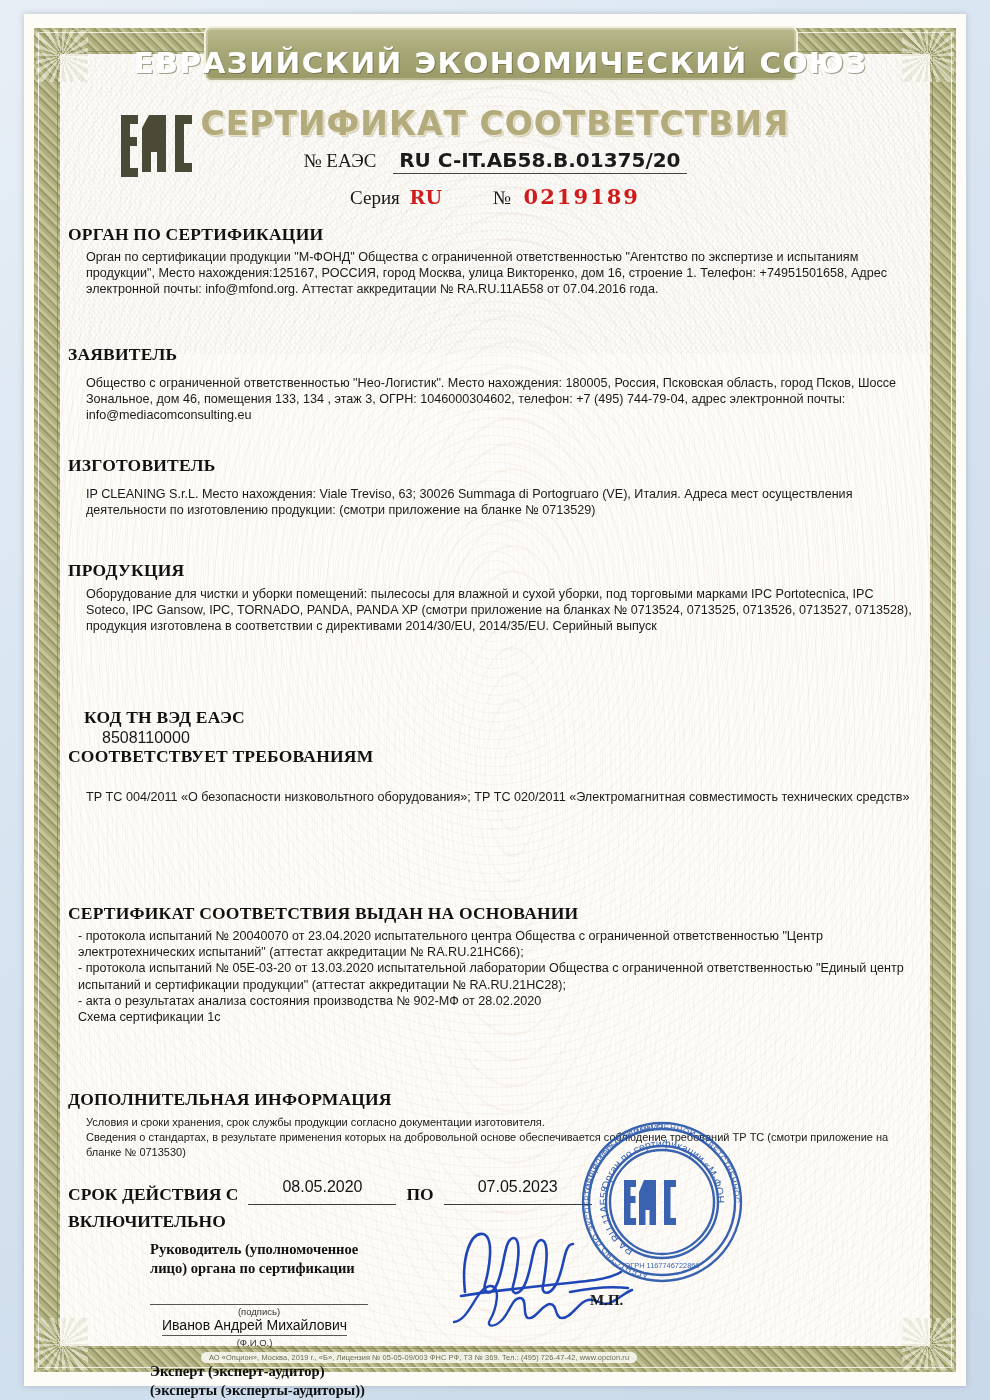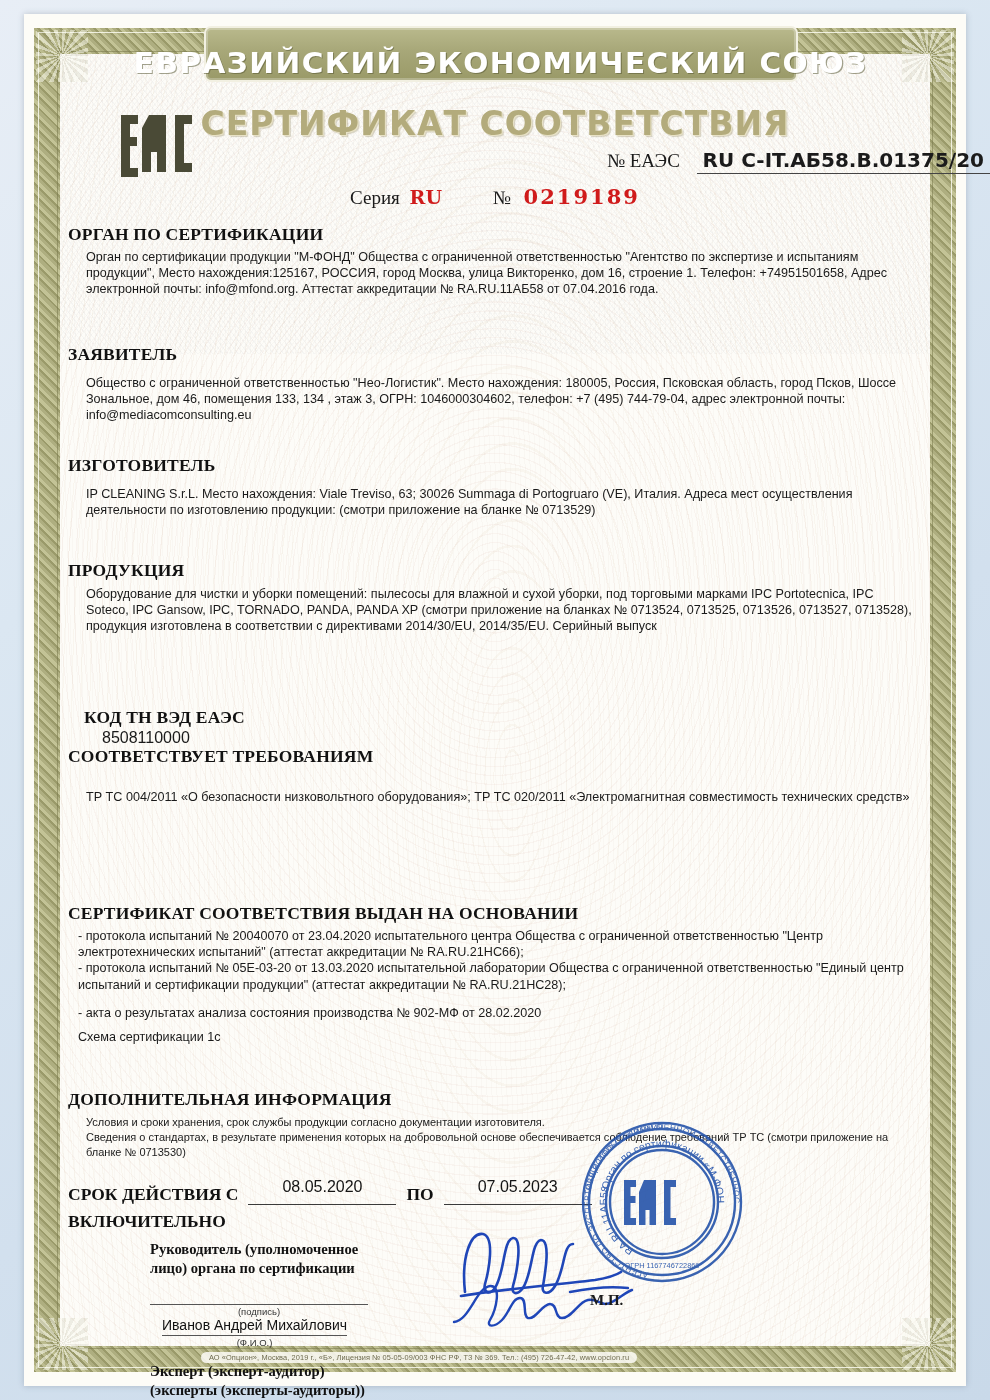--- a/index.html
+++ b/index.html
@@ -94,21 +94,21 @@
 
   
   #cert-title{
     position:absolute;left:0;top:104px;width:990px;text-align:center;
     font-family:"DejaVu Sans", sans-serif;
     font-weight:bold;font-size:33px;letter-spacing:1px;
     color:#b3ab7c;
     text-shadow:1px 1px 0 #e8e2c6, 2px 2px 1px rgba(140,130,90,.35);
   }
   #cert-number-row{
-    position:absolute;left:0;top:148px;width:990px;text-align:right;
+    position:absolute;left:0;top:148px;width:990px;text-align:center;
     font-size:19px;color:#1b1b1b;
   }
   #cert-number-row .lbl{font-family:"Liberation Serif",serif;font-size:19px;}
   #cert-number-value{
     font-family:"DejaVu Sans", sans-serif;font-weight:bold;font-size:20px;
     border-bottom:1px solid #444;padding:0 6px 1px 6px;margin-left:12px;
   }
   #series-row{
     position:absolute;left:0;top:184px;width:990px;text-align:center;
     font-size:19px;color:#1b1b1b;
@@ -274,22 +274,22 @@
 
   <div class="section" style="top:746px;">
     <div class="sec-head">СООТВЕТСТВУЕТ ТРЕБОВАНИЯМ</div>
     <div class="sec-body" style="margin-top:22px;">ТР ТС 004/2011 «О безопасности низковольтного оборудования»; ТР ТС 020/2011 «Электромагнитная совместимость технических средств»</div>
   </div>
 
   <div class="section" style="top:903px;">
     <div class="sec-head">СЕРТИФИКАТ СООТВЕТСТВИЯ  ВЫДАН НА ОСНОВАНИИ</div>
     <div class="sec-body" style="padding-left:10px;">- протокола испытаний № 20040070 от 23.04.2020 испытательного центра Общества с ограниченной ответственностью "Центр электротехнических испытаний" (аттестат аккредитации № RA.RU.21НС66);</div>
     <div class="sec-body" style="padding-left:10px;margin-top:0;">- протокола испытаний № 05Е-03-20 от 13.03.2020 испытательной лаборатории Общества с ограниченной ответственностью "Единый центр испытаний и сертификации продукции" (аттестат аккредитации № RA.RU.21НС28);</div>
-    <div class="sec-body" style="padding-left:10px;margin-top:12px;">- акта о результатах анализа состояния производства № 902-МФ от 28.02.2020</div>
-    <div class="sec-body" style="padding-left:10px;margin-top:8px;">Схема сертификации 1с</div>
+    <div class="sec-body" style="padding-left:10px;margin-top:0;">- акта о результатах анализа состояния производства № 902-МФ от 28.02.2020</div>
+    <div class="sec-body" style="padding-left:10px;margin-top:0;">Схема сертификации 1с</div>
   </div>
 
   <div class="section" style="top:1089px;">
     <div class="sec-head">ДОПОЛНИТЕЛЬНАЯ ИНФОРМАЦИЯ</div>
     <div class="sec-body tiny" style="margin-top:5px;">Условия и сроки хранения, срок службы продукции согласно документации изготовителя.</div>
     <div class="sec-body tiny" style="margin-top:0;">Сведения о стандартах, в результате применения которых на добровольной основе обеспечивается соблюдение требований ТР ТС (смотри приложение на бланке № 0713530)</div>
   </div>
 
   <div id="validity">
     <div id="validity-line">

